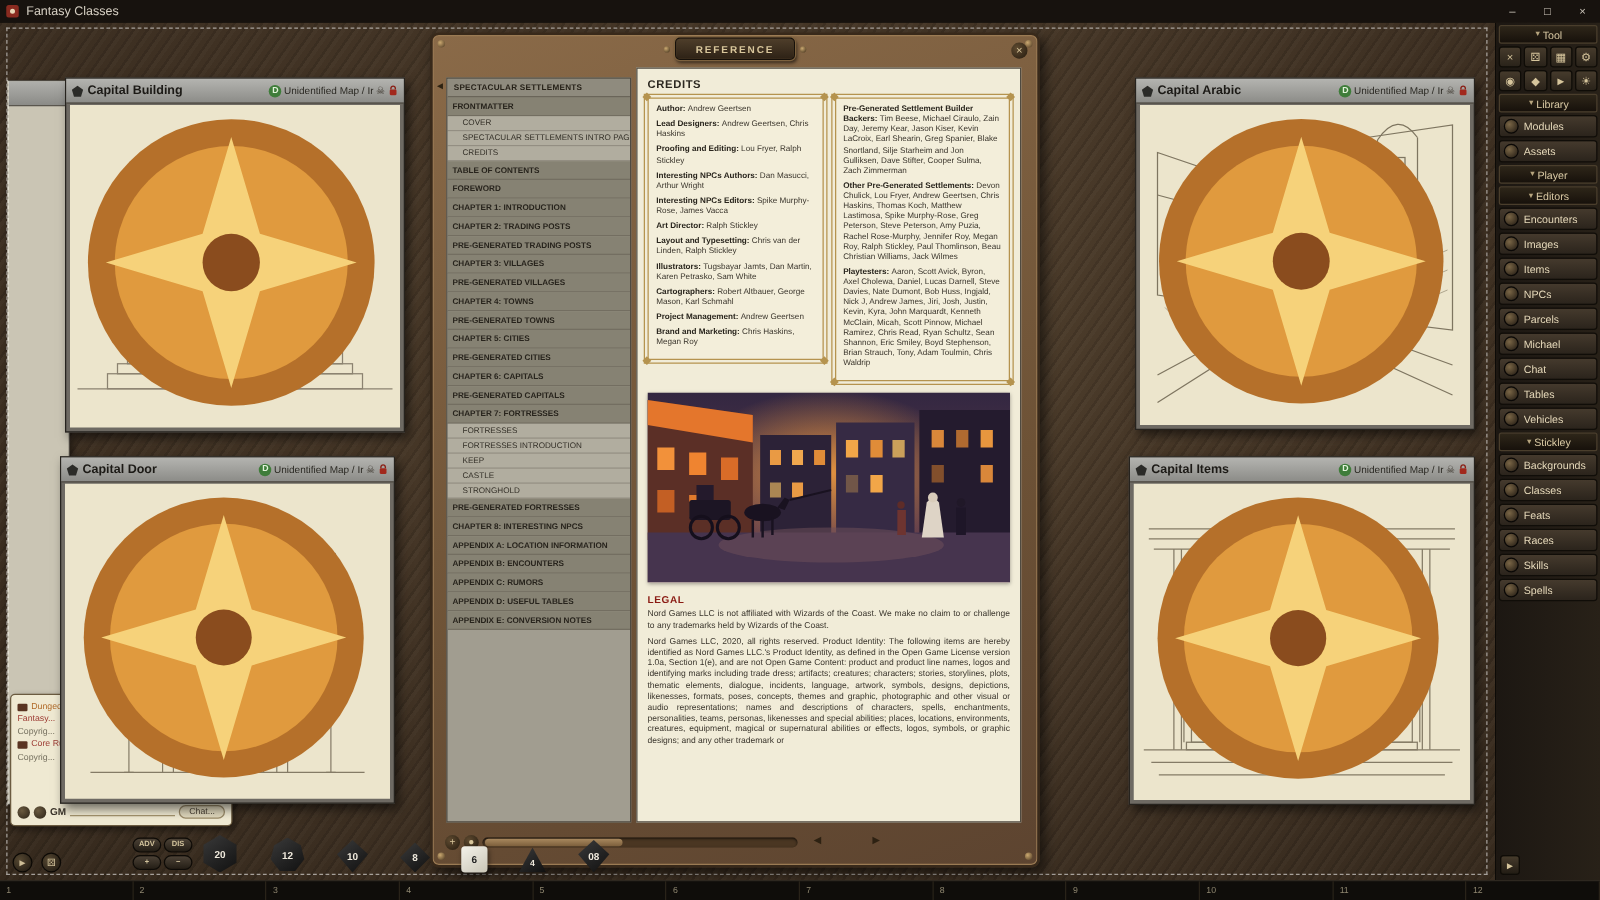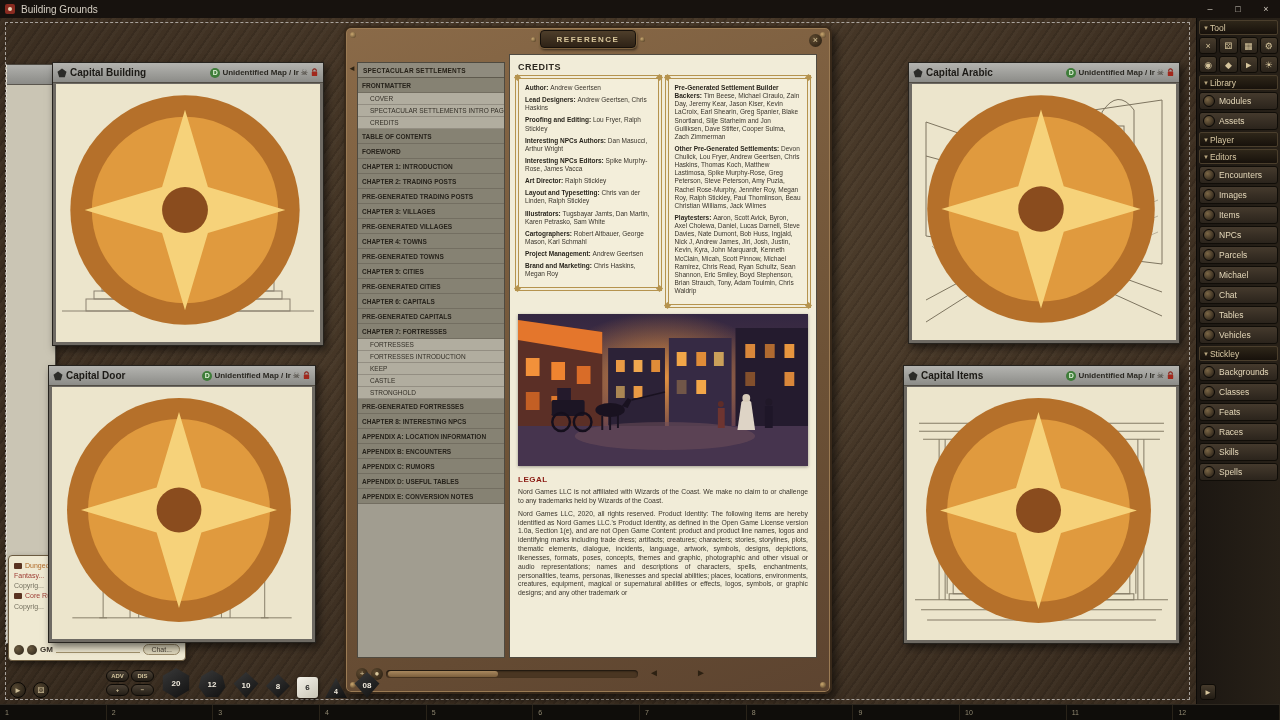--- a/index.html
+++ b/index.html
@@ -25,21 +25,21 @@
   .bg-window{position:absolute;left:6px;top:46px;width:50px;height:580px;background:#cac5b4;border:1px solid #4d4840;border-left:1px dashed #e8e4da;box-shadow:2px 2px 6px rgba(0,0,0,.45);z-index:2;}
   .bg-window .bgw-bar{height:20px;background:linear-gradient(#b0b0ac,#8b8b87);border-bottom:1px solid #5a564e;}
 
   
   .map-window{position:absolute;background:#6e6a63;border:1px solid #26231e;box-shadow:3px 4px 8px rgba(0,0,0,.55);z-index:3;}
   .mw-titlebar{height:20px;background:linear-gradient(#b4b4b0,#8c8c88);display:flex;align-items:center;gap:3px;padding:0 4px;border-bottom:1px solid #514d45;}
   .mw-diceicon{width:10px;height:10px;flex:none;}
   .mw-title{font-size:10px;font-weight:bold;color:#1c1a16;white-space:nowrap;}
   .mw-right{margin-left:auto;display:flex;align-items:center;gap:2px;min-width:0;}
   .mw-badge{width:10px;height:10px;border-radius:50%;background:#3f7d3a;color:#e2f3da;font-size:7px;font-weight:bold;display:flex;align-items:center;justify-content:center;flex:none;}
-  .mw-sub{font-size:8px;font-weight:bold;color:#2b2923;white-space:nowrap;overflow:hidden;max-width:96px;}
+  .mw-sub{font-size:8px;font-weight:normal;color:#2b2923;white-space:nowrap;overflow:hidden;max-width:96px;}
   .mw-skull{font-size:8px;color:#3a342c;flex:none;line-height:1;}
   .mw-body{position:absolute;top:21px;left:3px;right:3px;bottom:3px;background:#ece5cc;overflow:hidden;}
   .mw-body svg{width:100%;height:100%;}
   .mw-compass{position:absolute;right:3px;bottom:3px;width:18px;height:18px;cursor:pointer;}
 
   
   .ref-window{position:absolute;left:344px;top:8px;width:488px;height:668px;border-radius:7px;
     background:linear-gradient(160deg,#8a6a48,#6d5236 60%,#5d4430);
     border:2px solid #38291a;box-shadow:4px 5px 10px rgba(0,0,0,.6), inset 0 0 0 1px #9b7b54;z-index:4;}
   .screw{position:absolute;width:6px;height:6px;border-radius:50%;background:radial-gradient(circle at 35% 35%, #caa870, #4a3620);}
@@ -102,42 +102,42 @@
   .d20{width:30px;height:30px;clip-path:polygon(50% 0,94% 26%,94% 74%,50% 100%,6% 74%,6% 26%);}
   .d12{width:28px;height:28px;clip-path:polygon(50% 0,88% 22%,98% 62%,72% 96%,28% 96%,2% 62%,12% 22%);}
   .d10{width:26px;height:26px;clip-path:polygon(50% 0,98% 44%,50% 100%,2% 44%);}
   .d8{width:24px;height:24px;clip-path:polygon(50% 0,100% 50%,50% 100%,0 50%);}
   .d6{width:21px;height:21px;border-radius:3px;}
   .d4{width:22px;height:20px;clip-path:polygon(50% 0,100% 100%,0 100%);}
   .d4 .die-label{margin-top:7px;font-size:7px;}
 
   
   .sidebar{position:absolute;right:0;top:0;bottom:0;width:84px;background:linear-gradient(90deg,#1c1712,#282118);border-left:1px solid #0c0a07;padding:2px 2px;display:flex;flex-direction:column;gap:2px;z-index:6;}
-  .sb-header{height:15px;background:linear-gradient(#2e2619,#17110b);border:1px solid #4a3e2c;border-radius:2px;color:#d9c9a4;font-size:8.5px;display:flex;align-items:center;gap:1px;padding:0 3px;cursor:pointer;}
+  .sb-header{height:15px;background:linear-gradient(#2e2619,#17110b);border:1px solid #4a3e2c;border-radius:2px;color:#d9c9a4;font-size:8.5px;display:flex;align-items:center;gap:1px;padding:0 3px;cursor:pointer;justify-content:center;}
   .sb-arrow{font-size:6px;color:#b7a57e;}
   .sb-icons{display:grid;grid-template-columns:repeat(4,1fr);gap:2px;}
   .sb-iconbtn{height:17px;background:linear-gradient(#463b2c,#2a231a);border:1px solid #0f0c07;border-radius:3px;color:#d6c59c;font-size:9px;display:flex;align-items:center;justify-content:center;cursor:pointer;}
   .sb-btn{height:18px;background:linear-gradient(#453a2d,#2b241c);border:1px solid #100d08;border-radius:3px;display:flex;align-items:center;gap:4px;padding:0 3px;cursor:pointer;}
   .sb-badge{width:12px;height:12px;border-radius:50%;background:radial-gradient(circle at 35% 35%,#7a6646,#1f1811);border:1px solid #0a0806;flex:none;}
   .sb-label{color:#e6d9ba;font-size:8.5px;white-space:nowrap;overflow:hidden;}
   .sb-collapse{position:absolute;left:3px;bottom:4px;width:16px;height:16px;background:linear-gradient(#463b2c,#221c14);border:1px solid #0f0c07;border-radius:3px;color:#d6c59c;font-size:8px;display:flex;align-items:center;justify-content:center;cursor:pointer;}
 
   
   .hotbar{position:absolute;left:0;right:0;bottom:0;height:16px;background:#0f0d0a;border-top:1px solid #2e2820;display:flex;z-index:50;}
   .hot-slot{flex:1;border-right:1px solid #292319;display:flex;align-items:center;padding-left:5px;cursor:pointer;}
   .hot-slot span{font-size:7px;color:#8f8770;}
 </style>
 </head>
 <body>
 
 <div id="app">
 
   <div class="titlebar">
     <span class="tb-icon"></span>
-    <span class="tb-title">Building Grounds</span>
+    <span class="tb-title">Fantasy Classes</span>
     <span class="tb-btn">–</span>
     <span class="tb-btn">□</span>
     <span class="tb-btn">×</span>
   </div>
 
   <div class="desktop">
     <div class="ants"></div>
 
     <div class="bg-window">
       <div class="bgw-bar"></div>
@@ -621,21 +621,21 @@
       <div class="round-btn">⚄</div>
     </div>
 
     <div class="dice-tray">
       <div id="mods">
           <div class="mod-btn">ADV</div>
           <div class="mod-btn">DIS</div>
           <div class="mod-btn">+</div>
           <div class="mod-btn">−</div>
         </div>
-      <div id="dice-list" style="display:flex;align-items:flex-end;gap:7px;">
+      <div id="dice-list" style="display:flex;align-items:flex-end;gap:25px;">
           <div class="die d20 dark">
             <span class="die-label">20</span>
           </div>
           <div class="die d12 dark">
             <span class="die-label">12</span>
           </div>
           <div class="die d10 dark">
             <span class="die-label">10</span>
           </div>
           <div class="die d8 dark">

